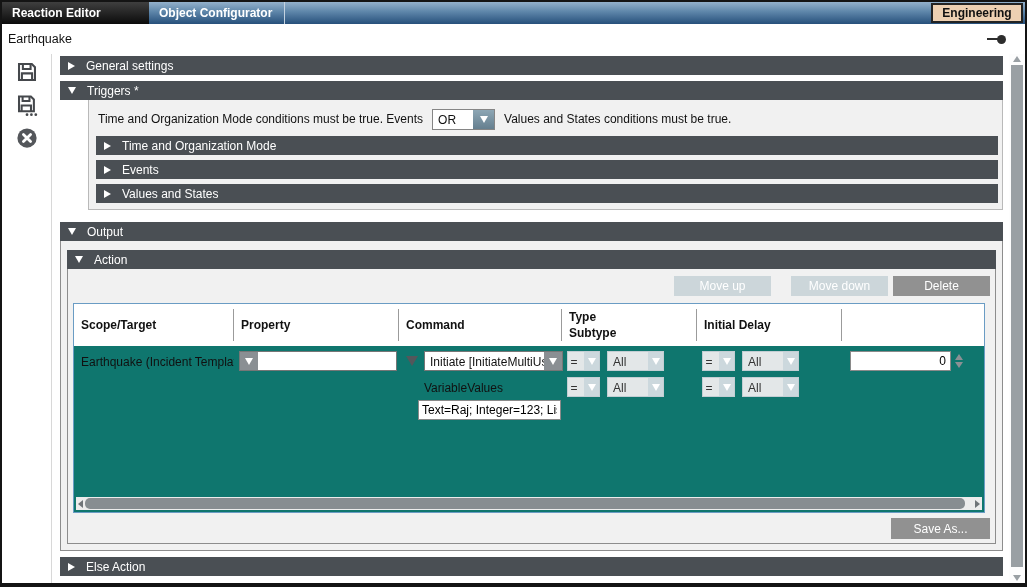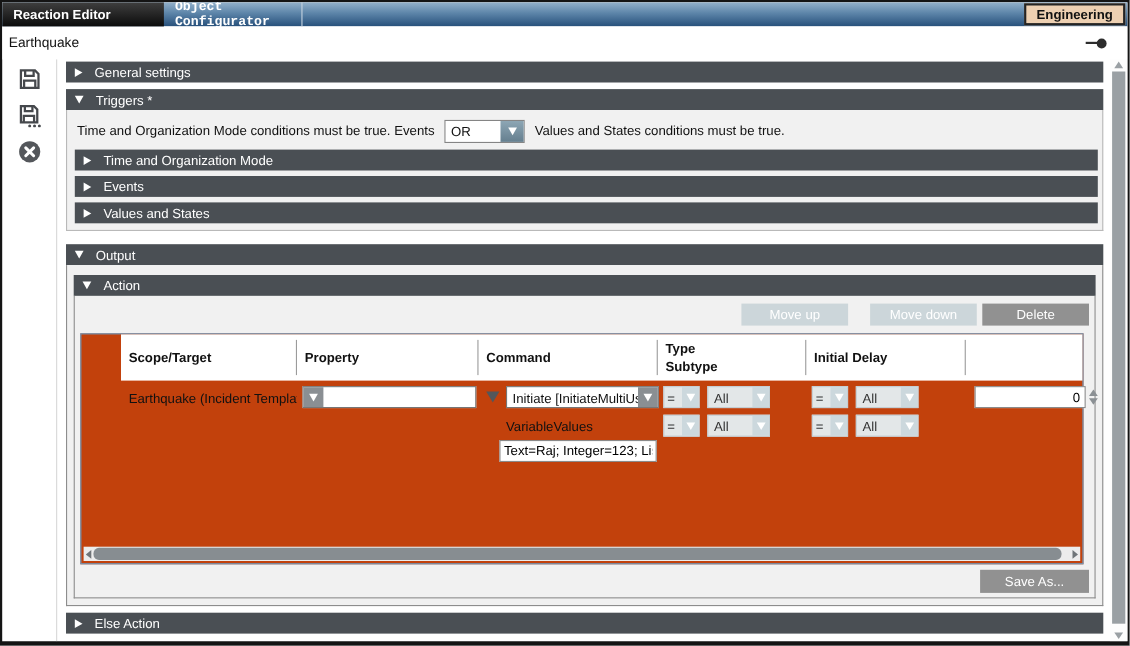--- a/index.html
+++ b/index.html
@@ -5,21 +5,21 @@
   * { box-sizing: border-box; margin: 0; padding: 0; }
   html,body { background:#888; }
   body { font-family:"Liberation Sans", sans-serif; }
   .window { width:1027px; height:587px; border:2px solid #141414; border-bottom-width:4px; background:#fff; overflow:hidden; }
 
   
   .tabbar { height:22px; display:flex; align-items:stretch;
     background:linear-gradient(180deg,#93b1cb 0%,#5d85a9 45%,#27507b 100%); }
   .tab { font-size:12px; font-weight:bold; color:#fff; display:flex; align-items:center; padding:0 10px; cursor:default; }
   .tab-active { width:147px; background:linear-gradient(180deg,#3f3f3f,#0b0b0b); }
-  .tab-blue { width:126px; border-right:1px solid #c3d2e0;font-family:Liberation Mono, monospace; }
+  .tab-blue { width:136px; border-right:1px solid #c3d2e0; }
   .tabbar-spacer { flex:1; }
   .engineering-btn { margin:1px 2px 1px 0; width:92px; background:#edd0b2; border:2px solid #232323;
     font-size:12px; font-weight:bold; color:#111; font-family:inherit; }
 
   
   .titlebar { height:30px; background:#fff; display:flex; align-items:center; padding:0 18px 0 6px; }
   .object-name { font-size:12.5px; color:#111; }
   .title-spacer { flex:1; }
   .pin-icon { display:flex; align-items:center; width:20px; }
   .pin-line { width:11px; height:2px; background:#2d2d2d; }
@@ -42,21 +42,21 @@
   .sec-box { background:#f1f1f1; border:1px solid #b9b9b9; border-top:none; }
   .sec-box.dark-border { border-color:#8d8d8d; }
   .gap6 { height:6px; } .gap12 { height:12px; }
 
   
   .tri { width:0; height:0; display:inline-block; flex:none; }
   .tri-right { border-left:7px solid #fff; border-top:4px solid transparent; border-bottom:4px solid transparent; }
   .tri-down  { border-top:7px solid #fff; border-left:4px solid transparent; border-right:4px solid transparent; }
 
   
-  .triggers-box { padding:6px 4px 6px 7px; }
+  .triggers-box { padding:6px 4px 6px 7px;margin-left:28px; }
   .cond-row { display:flex; align-items:center; gap:9px; font-size:12px; color:#111; height:22px; margin:2px 0 6px 2px; }
   .inner-hdr { margin-bottom:5px; }
   .inner-hdr:last-child { margin-bottom:0; }
 
   
   .dd { display:flex; align-items:stretch; background:#fff; border:1px solid #858585; height:21px; cursor:pointer; }
   .dd-text { flex:1; font-size:12px; padding:3px 4px 0 5px; white-space:nowrap; overflow:hidden; color:#111; }
   .dd-arrow { width:21px; display:flex; align-items:center; justify-content:center;
     background:linear-gradient(180deg,#8da6b4,#657f8f); }
   .dd-arrow .tri-down { border-top:7px solid #fff; border-left:4.5px solid transparent; border-right:4.5px solid transparent; }
@@ -74,21 +74,21 @@
   .output-box { padding:9px 6px 6px 6px; }
   .action-box { background:#f1f1f1; border:1px solid #8d8d8d; border-top:none; padding:5px 5px 4px 5px; }
 
   .btn-row { display:flex; justify-content:flex-end; align-items:center; height:20px; margin:2px 0 7px; }
   .abtn { width:97px; height:20px; border:none; color:#fff; font-size:12px; font-family:inherit; display:flex; align-items:center; justify-content:center; cursor:pointer; }
   .abtn.disabled { background:#ccd6da; }
   .abtn.enabled { background:#919191; }
   .ml20 { margin-left:20px; } .ml5 { margin-left:5px; }
 
   
-  .cmd-table { width:912px; height:210px; border:1px solid #6a9cc4; background:#c2410c; position:relative;padding-left:36px; }
+  .cmd-table { width:912px; height:210px; border:1px solid #6a9cc4; background:#0f766e; position:relative; }
   .thead { height:42px; background:#fff; display:grid; grid-template-columns:160px 165px 163px 135px 145px 121px 1fr; }
   .th { position:relative; padding-left:7px; display:flex; flex-direction:column; justify-content:center; font-size:12px; font-weight:bold; color:#111; line-height:16px; }
   .th .divider { position:absolute; right:0; top:5px; bottom:5px; width:1px; background:#9b9b9b; }
   .th span:empty { display:none; }
 
   .trow { display:grid; grid-template-columns:160px 165px 163px 135px 145px 121px 1fr; align-items:start; }
   .row1 { margin-top:5px; }
   .row2 { margin-top:6px; }
   .row3 { margin-top:3px; }
   .scope-cell { font-size:12px; color:#111; padding:4px 0 0 7px; white-space:nowrap; overflow:hidden; }
@@ -182,21 +182,21 @@
 
       <div class="gap6"></div>
 
       <div class="sec-hdr">
         <span class="tri tri-down"></span>
         <span>Triggers *</span>
       </div>
       <div class="sec-box triggers-box">
         <div class="cond-row">
           <span>Time and Organization Mode conditions must be true. Events</span>
-          <div class="dd" style="width:73px">
+          <div class="dd" style="width:63px">
             <span class="dd-text">OR</span>
             <span class="dd-arrow">
                 <span class="tri tri-down"></span>
               </span>
           </div>
           <span>Values and States conditions must be true.</span>
         </div>
 
         <div class="sec-hdr inner-hdr">
           <span class="tri tri-right"></span>

